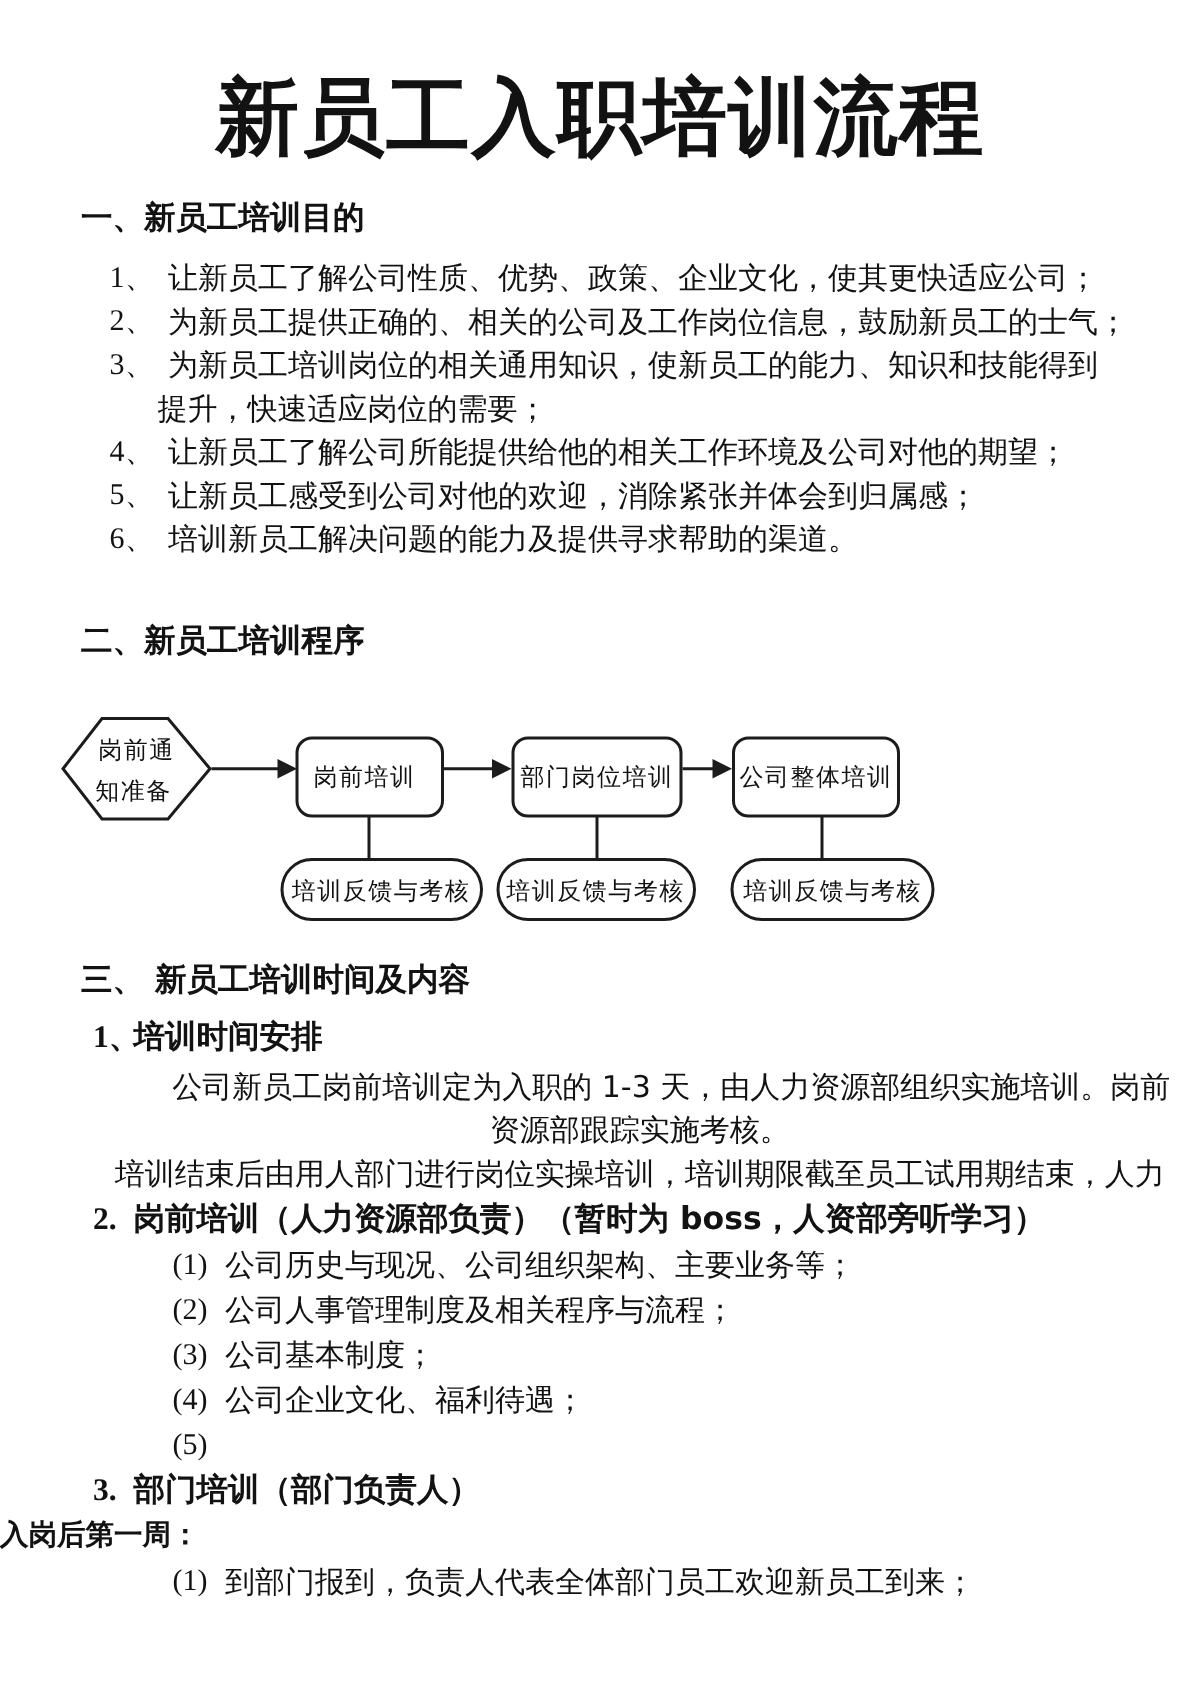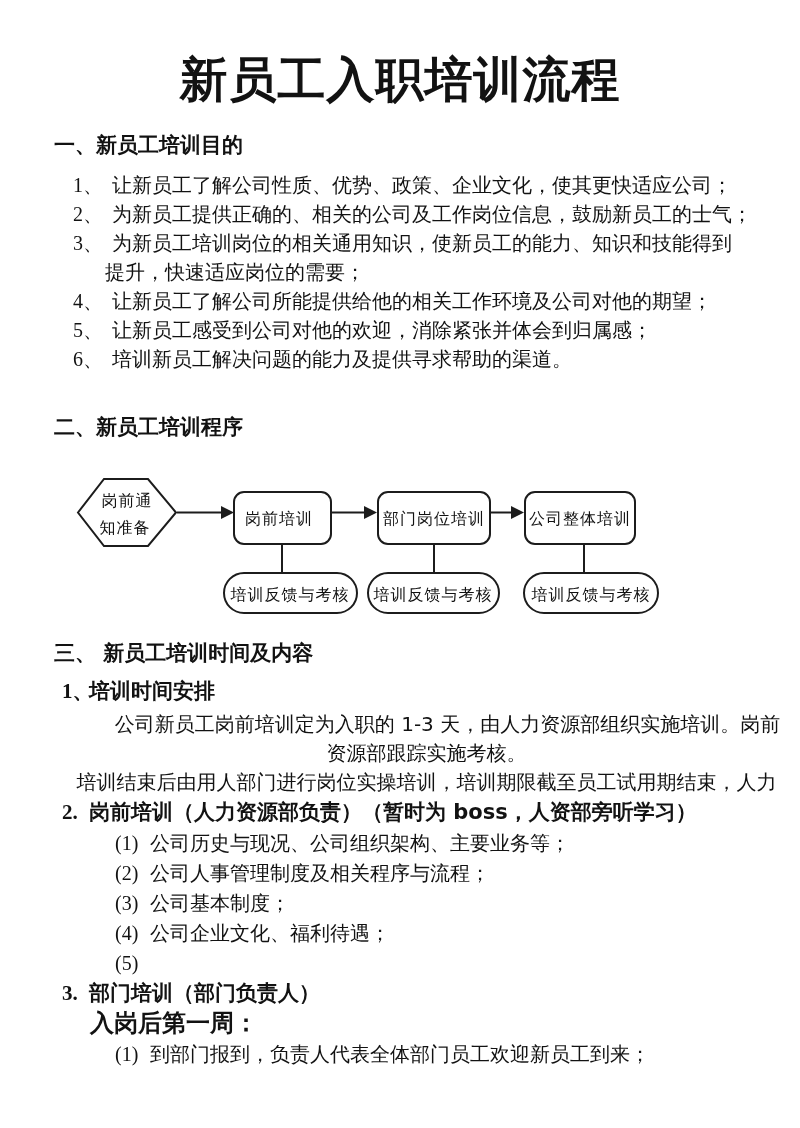--- a/index.html
+++ b/index.html
@@ -10,21 +10,21 @@
     margin:0 auto;
     background:#ffffff;
     color:#121212;
     font-family:"DejaVu Sans", sans-serif;
     overflow:hidden;
   }
   .doc-title {
     margin-top:38px;
     height:82px; line-height:82px;
     text-align:center;
-    font-size:48px;
+    font-size:56px;
     font-weight:900;
     letter-spacing:1px;
     white-space:nowrap;
   }
   .sec-heading {
     margin-left:54px;
     height:30px; line-height:30px;
     font-size:21px;
     font-weight:700;
     white-space:nowrap;
@@ -40,21 +40,21 @@
     font-size:20px;
     line-height:29px;
     white-space:nowrap;
   }
   .num {
     flex:none;
     font-family:"Liberation Serif", serif;
   }
   .s1-item .num { width:39px; }
 
-  .flowchart { margin-top:18px;padding-left:36px; }
+  .flowchart { margin-top:18px; }
   .flowchart svg { display:block; }
   .fc-shape { fill:#ffffff; stroke:#1c1c1c; stroke-width:2; }
   .fc-line  { stroke:#1c1c1c; stroke-width:2; }
   .fc-head  { fill:#1c1c1c; stroke:none; }
   .fc-text  {
     fill:#121212;
     font-size:16px;
     letter-spacing:1px;
     text-anchor:middle;
     dominant-baseline:central;
@@ -86,23 +86,22 @@
   .sub-item {
     display:flex;
     padding-left:115px;
     font-size:20px;
     line-height:30px;
     white-space:nowrap;
   }
   .sub-item .num { width:35px; }
 
   .week-heading {
-    padding-left:90px;
     height:30px; line-height:30px;
-    font-size:24px;
+    font-size:19px;
     font-weight:700;
     white-space:nowrap;
   }
 </style>
 </head>
 <body>
 
 <div class="page">
 
   <div class="doc-title">新员工入职培训流程</div>

